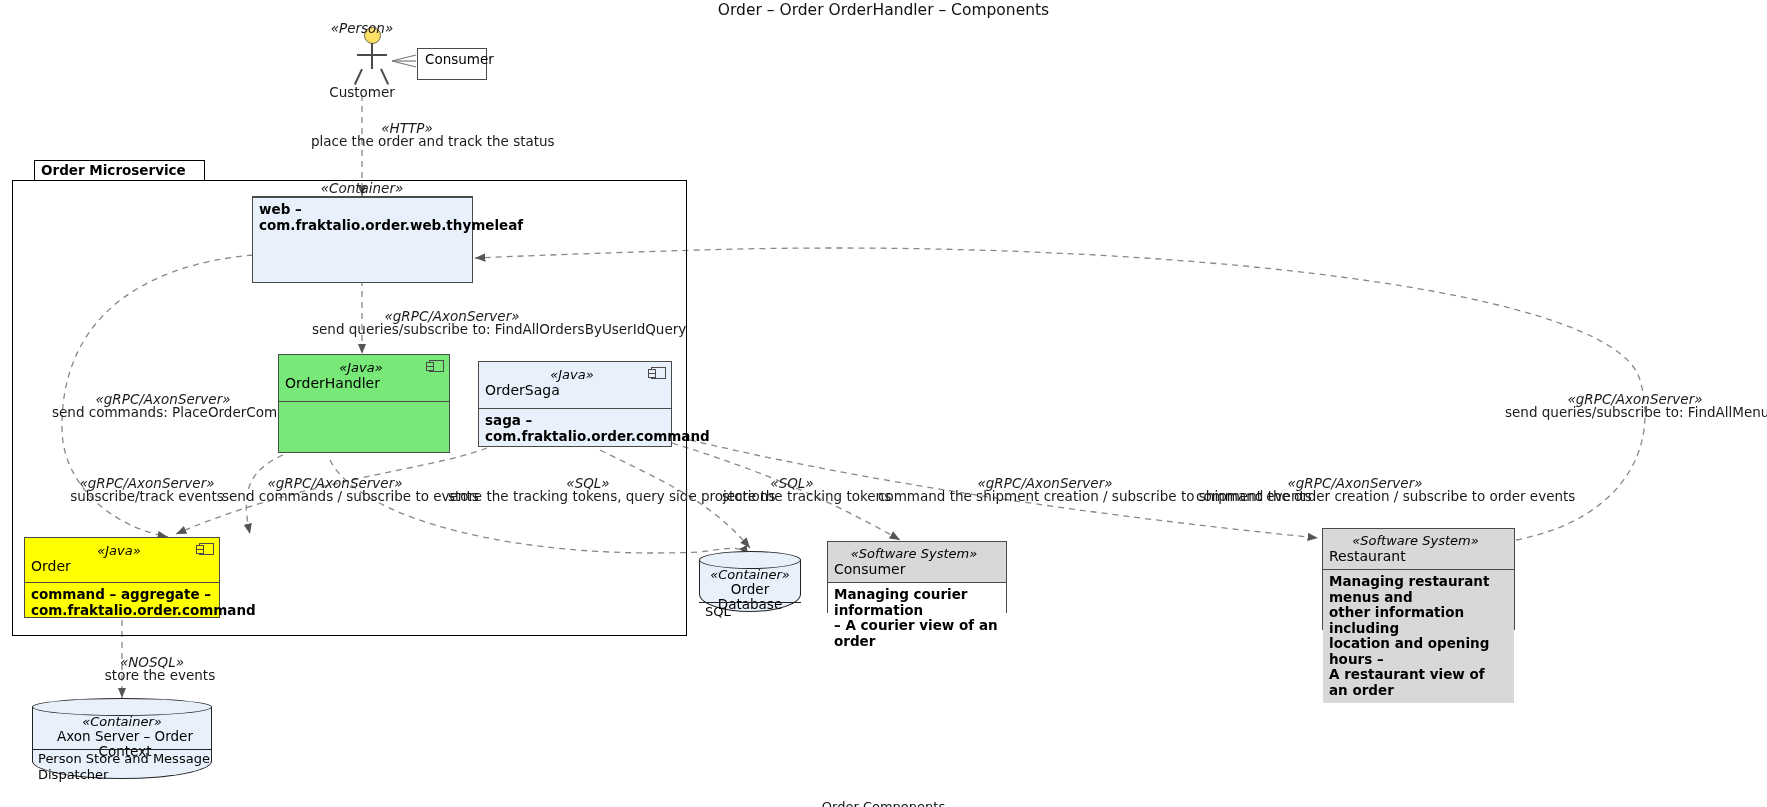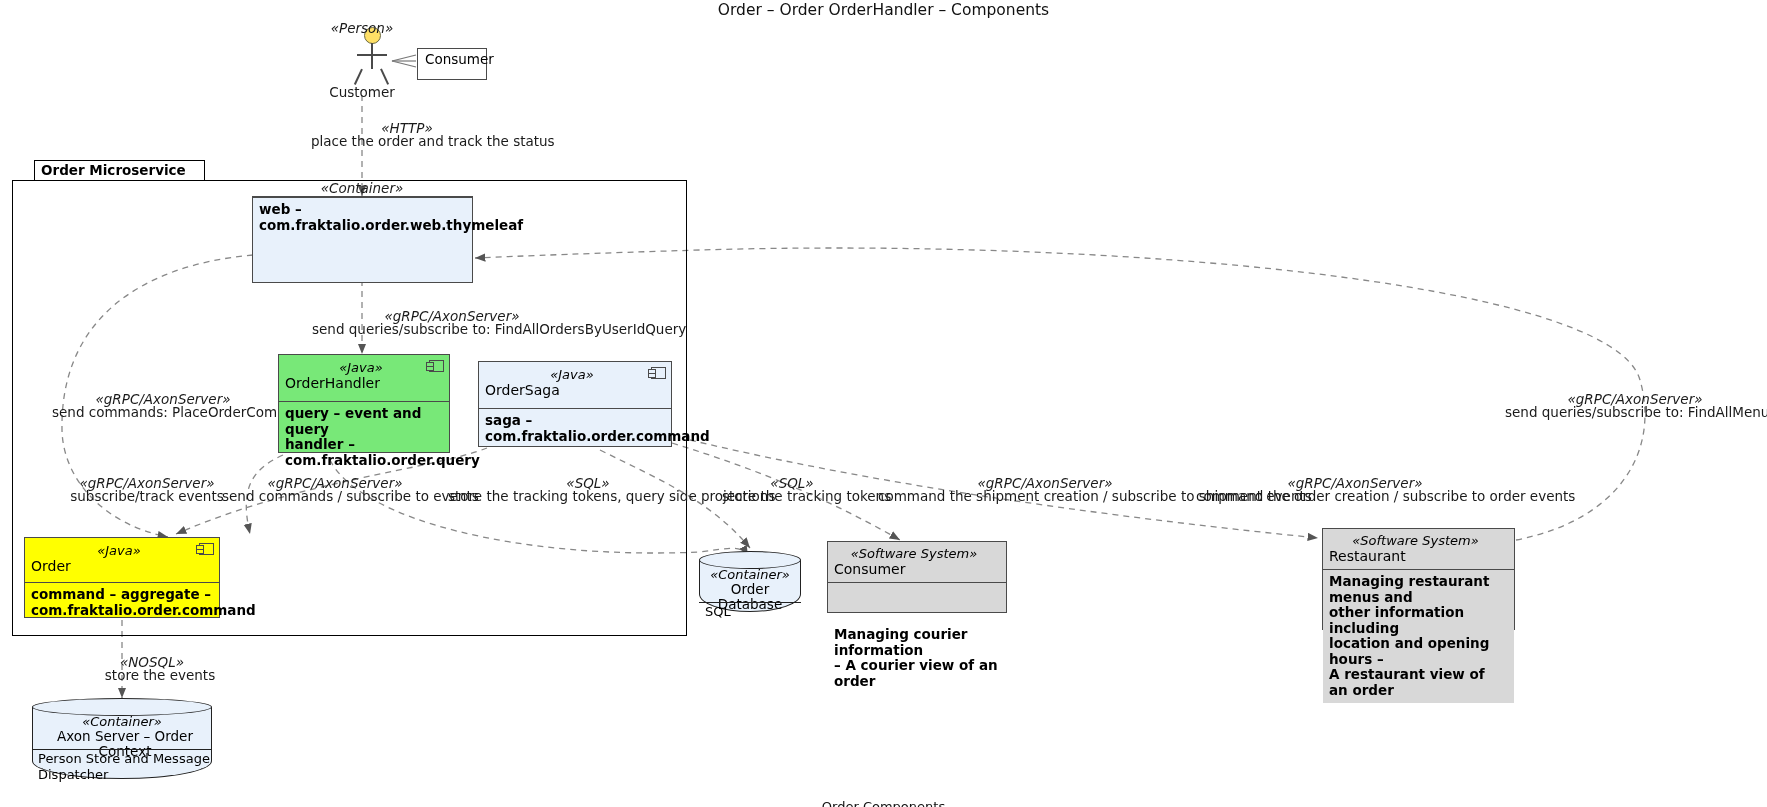--- a/index.html
+++ b/index.html
@@ -210,23 +210,20 @@
 com.fraktalio.order.web.thymeleaf</div>
 </div>
 
 <div class="comp fill-green" style="left:278px;top:354px;width:172px;height:99px;">
   <div class="hdr" style="height:46px;">
     <span class="comp-icon"></span>
     <span class="stereo">«Java»</span>
     <span class="nm">OrderHandler</span>
   </div>
   <div class="sep"></div>
-  <div class="body">query – event and query
-handler –
-com.fraktalio.order.query</div>
 </div>
 
 <div class="comp fill-blue" style="left:478px;top:361px;width:194px;height:86px;">
   <div class="hdr" style="height:46px;">
     <span class="comp-icon"></span>
     <span class="stereo">«Java»</span>
     <span class="nm">OrderSaga</span>
   </div>
   <div class="sep"></div>
   <div class="body">saga –
@@ -243,21 +240,21 @@
   <div class="body">command – aggregate –
 com.fraktalio.order.command</div>
 </div>
 
 <div class="comp fill-gray" style="left:827px;top:541px;width:180px;height:72px;">
   <div class="hdr" style="height:40px;padding-top:4px;">
     <span class="stereo">«Software System»</span>
     <span class="nm">Consumer</span>
   </div>
   <div class="sep"></div>
-  <div class="body" style="background:#fff;margin-top:40px;">Managing courier information
+  <div class="body" style="background:#fff;">Managing courier information
 – A courier view of an order</div>
 </div>
 
 <div class="comp fill-gray" style="left:1322px;top:528px;width:193px;height:102px;">
   <div class="hdr" style="height:40px;padding-top:4px;">
     <span class="stereo">«Software System»</span>
     <span class="nm">Restaurant</span>
   </div>
   <div class="sep"></div>
   <div class="body" style="background:#d8d8d8;">Managing restaurant menus and

